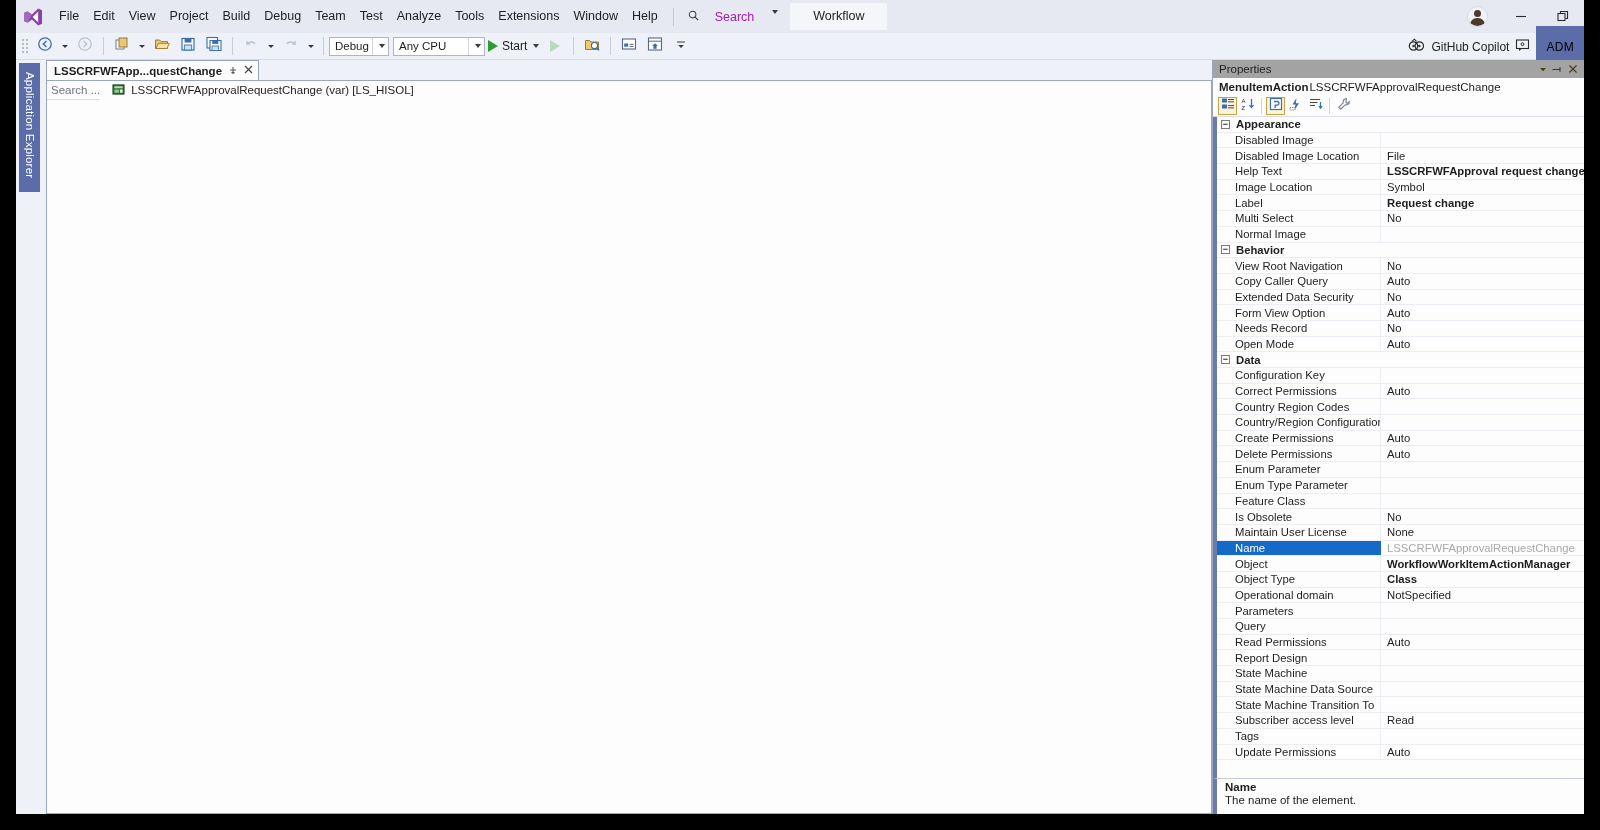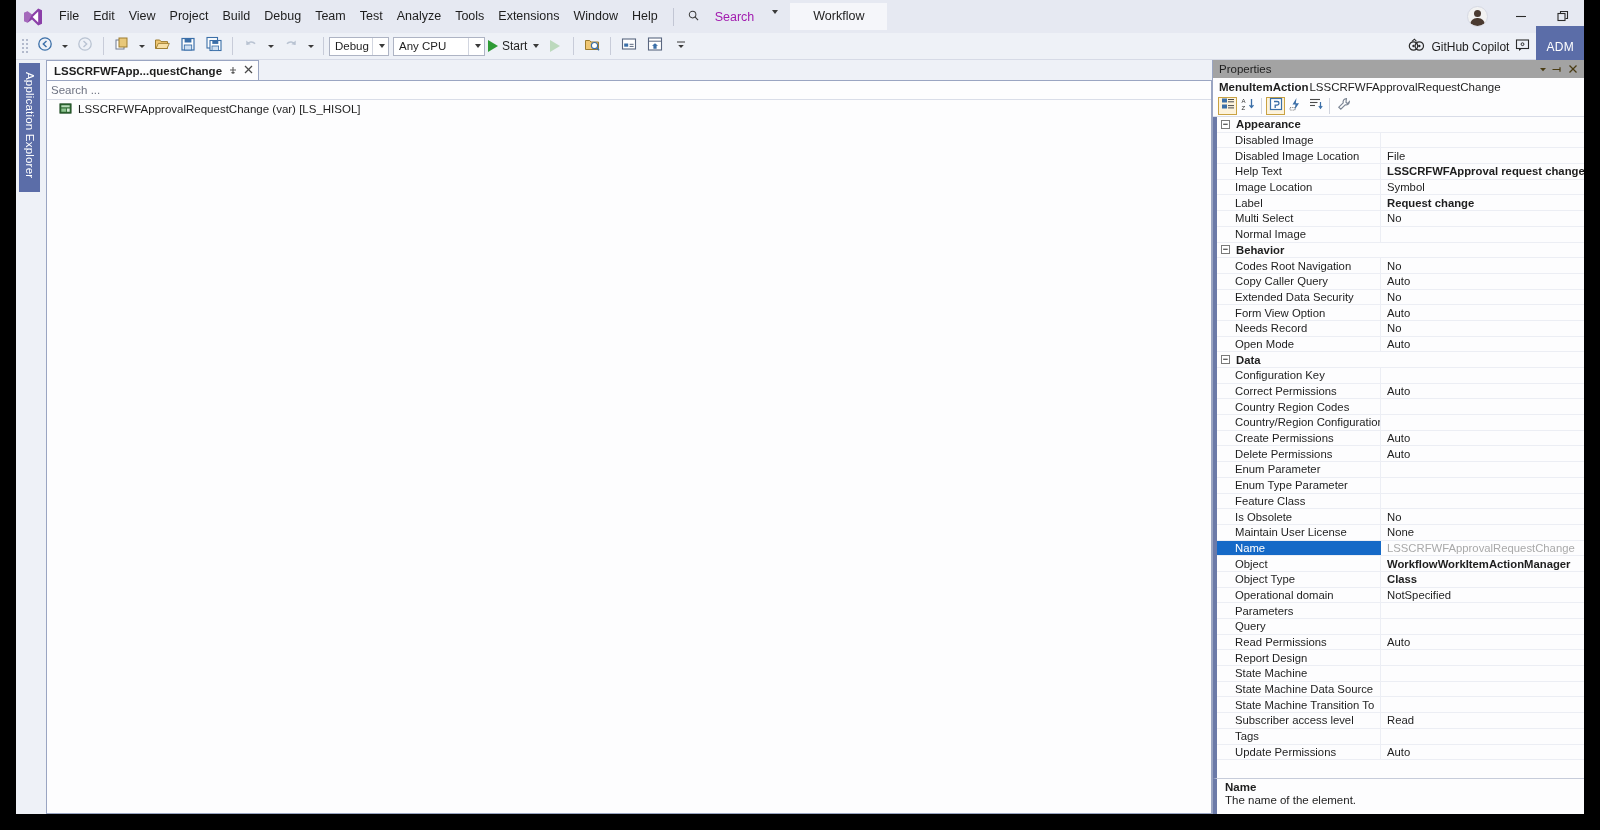--- a/index.html
+++ b/index.html
@@ -172,21 +172,21 @@
     position:absolute; right: 0; top: 0; height: 27px;
     display:flex; align-items:center;
   }
   .copilot {
     display: flex; align-items: center; gap: 6px;
     font-size: 12px; color: #1e1e1e;
     padding-right: 6px;
   }
   .adm-chip {
     background: #5b6da8;
-    color: #ffffff;
+    color: #000000;
     font-size: 12px;
     height: 41px;
     display: flex; align-items: center;
     padding: 0 10px;
     letter-spacing: .3px;
   }
 
   
   .main {
     position: relative;
@@ -246,21 +246,21 @@
     margin-left: 4px;
   }
   .tab-icon { color: #5a5a5a; font-size: 11px; line-height: 1; }
   .pane {
     flex: 1;
     background: #fdfdfe;
     border: 1px solid #9aa5c2;
     margin: 0 0 0 4px;
     box-sizing: border-box;
     display: flex;
-    flex-direction: column;
+    flex-direction: row;
     min-height: 0;
   }
   .searchrow {
     height: 19px;
     border-bottom: 1px solid #d9dde8;
     display: flex; align-items: center;
     padding-left: 4px;
     box-sizing: border-box;
   }
   .searchrow .ph {
@@ -802,21 +802,21 @@
           </div>
           <div class="grow">
             <div class="pname">Normal Image</div>
             <div class="pval"></div>
           </div>
           <div class="grow cat">
             <span class="expander">−</span>
             <span>Behavior</span>
           </div>
           <div class="grow">
-            <div class="pname">Codes Root Navigation</div>
+            <div class="pname">View Root Navigation</div>
             <div class="pval">No</div>
           </div>
           <div class="grow">
             <div class="pname">Copy Caller Query</div>
             <div class="pval">Auto</div>
           </div>
           <div class="grow">
             <div class="pname">Extended Data Security</div>
             <div class="pval">No</div>
           </div>

